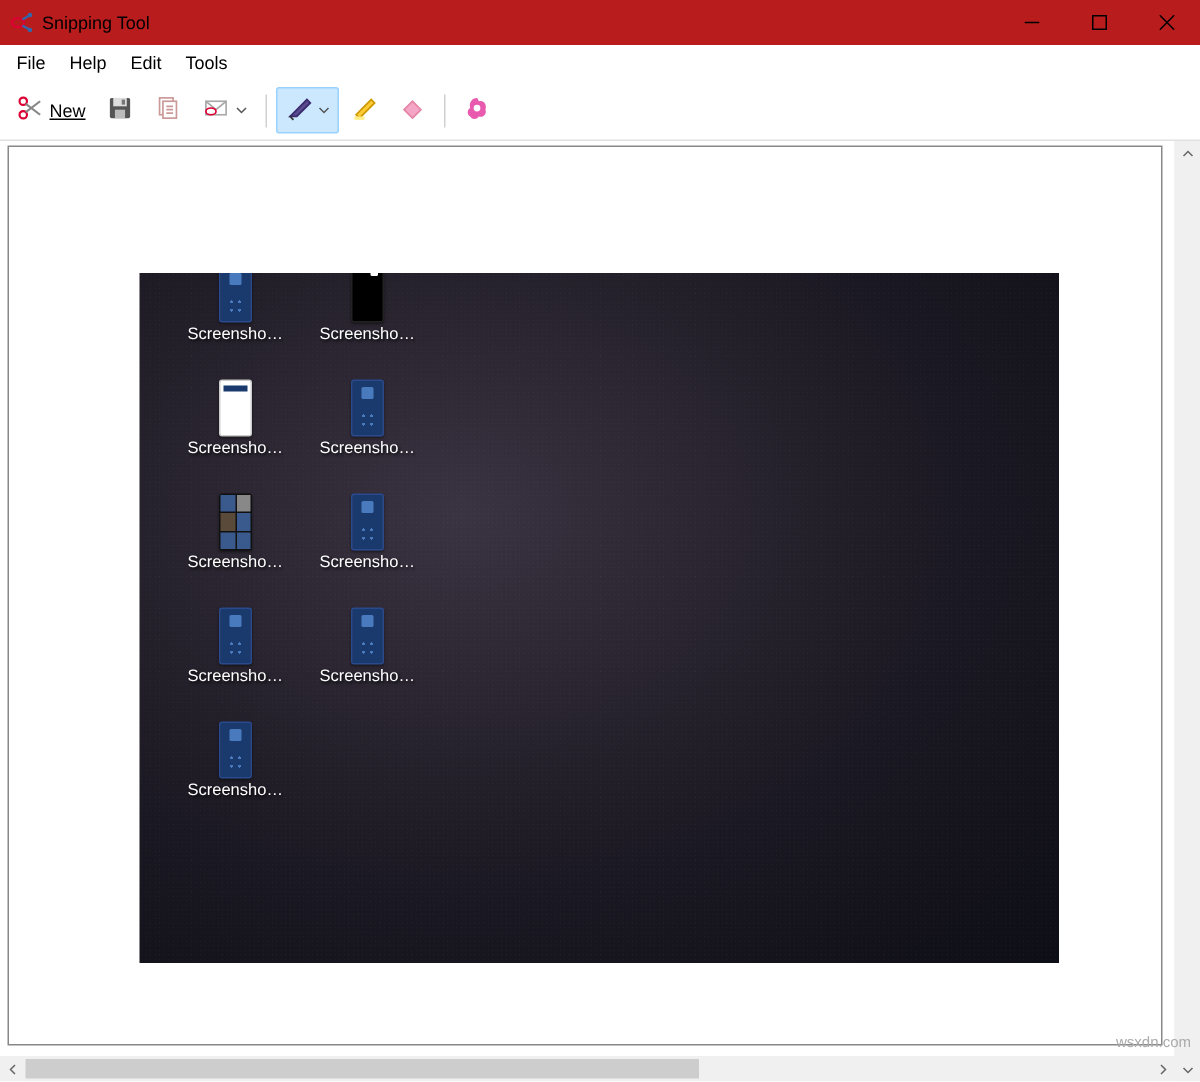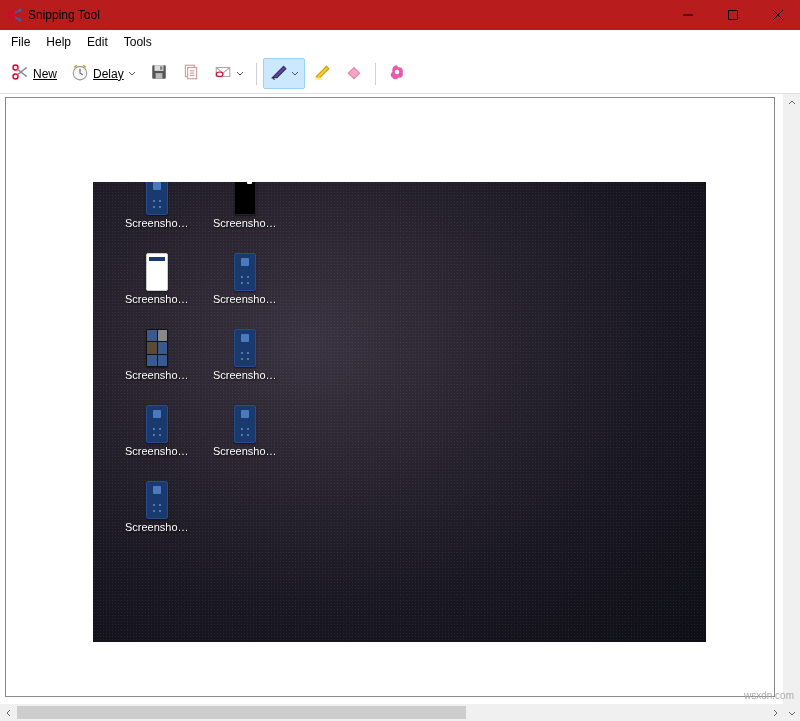--- a/index.html
+++ b/index.html
@@ -96,31 +96,20 @@
   <div class="tool-btn">
     <span><svg width="18" height="18" viewBox="0 0 16 16">
           <circle cx="4" cy="4" r="2.2" fill="none" stroke="#d03" stroke-width="1.3"></circle>
           <circle cx="4" cy="12" r="2.2" fill="none" stroke="#d03" stroke-width="1.3"></circle>
           <path d="M5.5 5.5 L14 12 M5.5 10.5 L14 4" stroke="#888" stroke-width="1.3"></path>
         </svg></span>
     <span class="tool-label"><span class="ul">New</span></span>
   </div>
   <div class="tool-btn">
     <span><svg width="18" height="18" viewBox="0 0 16 16">
-          <circle cx="8" cy="9" r="6" fill="#f8f8f8" stroke="#999"></circle>
-          <path d="M8 5 L8 9 L10.5 10.5" stroke="#666" stroke-width="1" fill="none"></path>
-          <path d="M5 2 L3 4 M11 2 L13 4" stroke="#c90" stroke-width="1.3"></path>
-        </svg></span>
-    <span class="tool-label"><span class="ul">Delay</span></span>
-    <span class="dropdown-caret"><svg width="8" height="8" viewBox="0 0 8 8">
-          <path d="M1 2 L4 5 L7 2" fill="none" stroke="#555" stroke-width="1"></path>
-        </svg></span>
-  </div>
-  <div class="tool-btn">
-    <span><svg width="18" height="18" viewBox="0 0 16 16">
           <rect x="2" y="2" width="12" height="12" fill="#555" rx="1"></rect>
           <rect x="4" y="2" width="8" height="5" fill="#ddd"></rect>
           <rect x="5" y="9" width="6" height="5" fill="#bbb"></rect>
           <rect x="9" y="3" width="2" height="3" fill="#777"></rect>
         </svg></span>
   </div>
   <div class="tool-btn">
     <span><svg width="18" height="18" viewBox="0 0 16 16">
           <rect x="3" y="2" width="8" height="10" fill="#fff" stroke="#c99" stroke-width="1"></rect>
           <rect x="5" y="4" width="8" height="10" fill="#fff" stroke="#c99" stroke-width="1"></rect>

